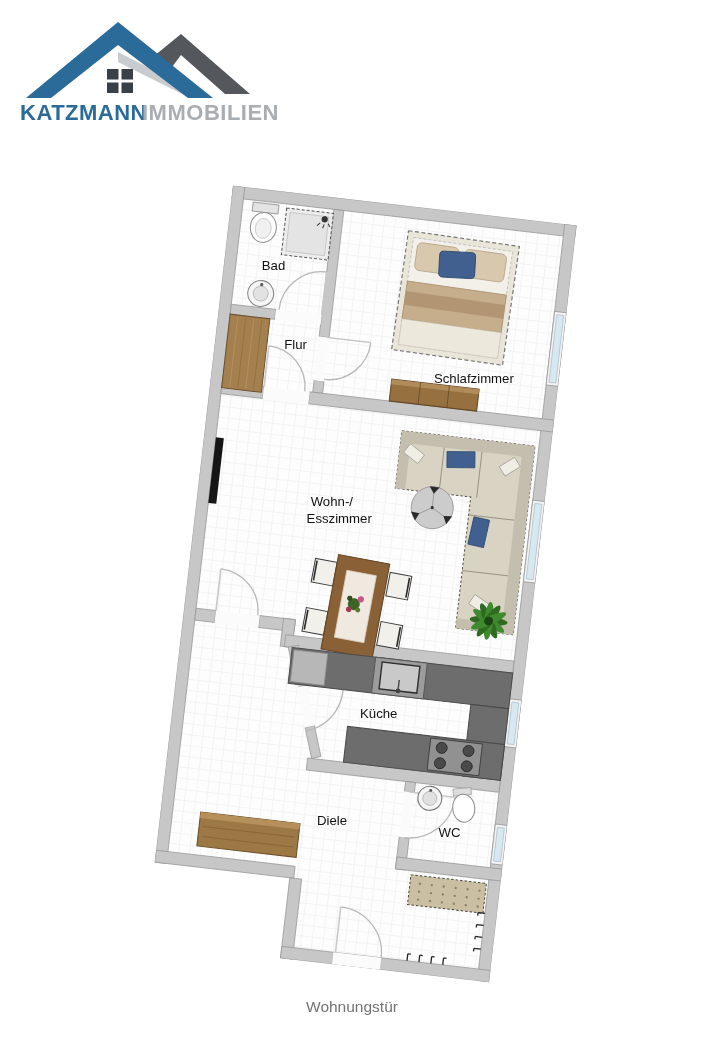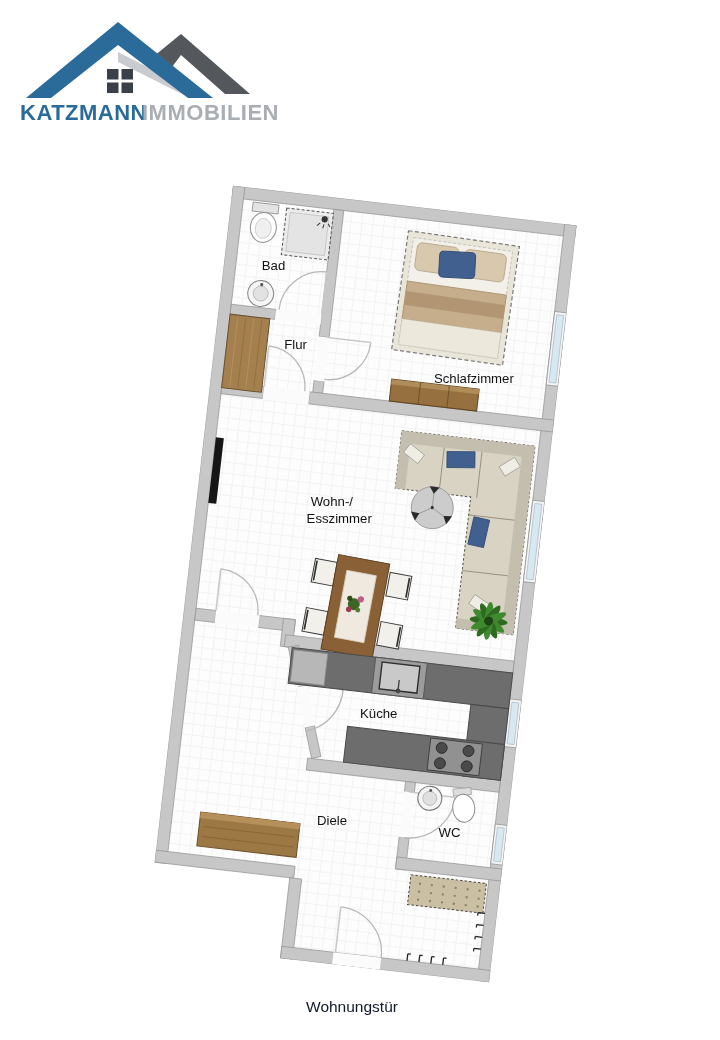--- a/index.html
+++ b/index.html
@@ -7,21 +7,21 @@
     width:720px;height:1040px;position:relative;background:#ffffff;
     font-family:"Liberation Sans", sans-serif;overflow:hidden;
   }
   .logo{position:absolute;left:18px;top:14px;width:270px;height:122px;}
   .plan{
     position:absolute;left:188px;top:203px;width:346px;height:762px;
     transform:rotate(6.6deg);
   }
   .entry-label{
     position:absolute;left:262px;top:998px;width:180px;text-align:center;
-    font-size:15.5px;color:#0f172a;
+    font-size:15.5px;color:#737373;
   }
   svg text{font-family:"Liberation Sans", sans-serif;}
 </style>
 </head>
 <body>
 
 <div class="logo">
   <svg width="270" height="122" viewBox="0 0 270 122">
 
     <polygon points="130,47 163,20 232,80 207,80 163,41 148,61" fill="#54585d"></polygon>

